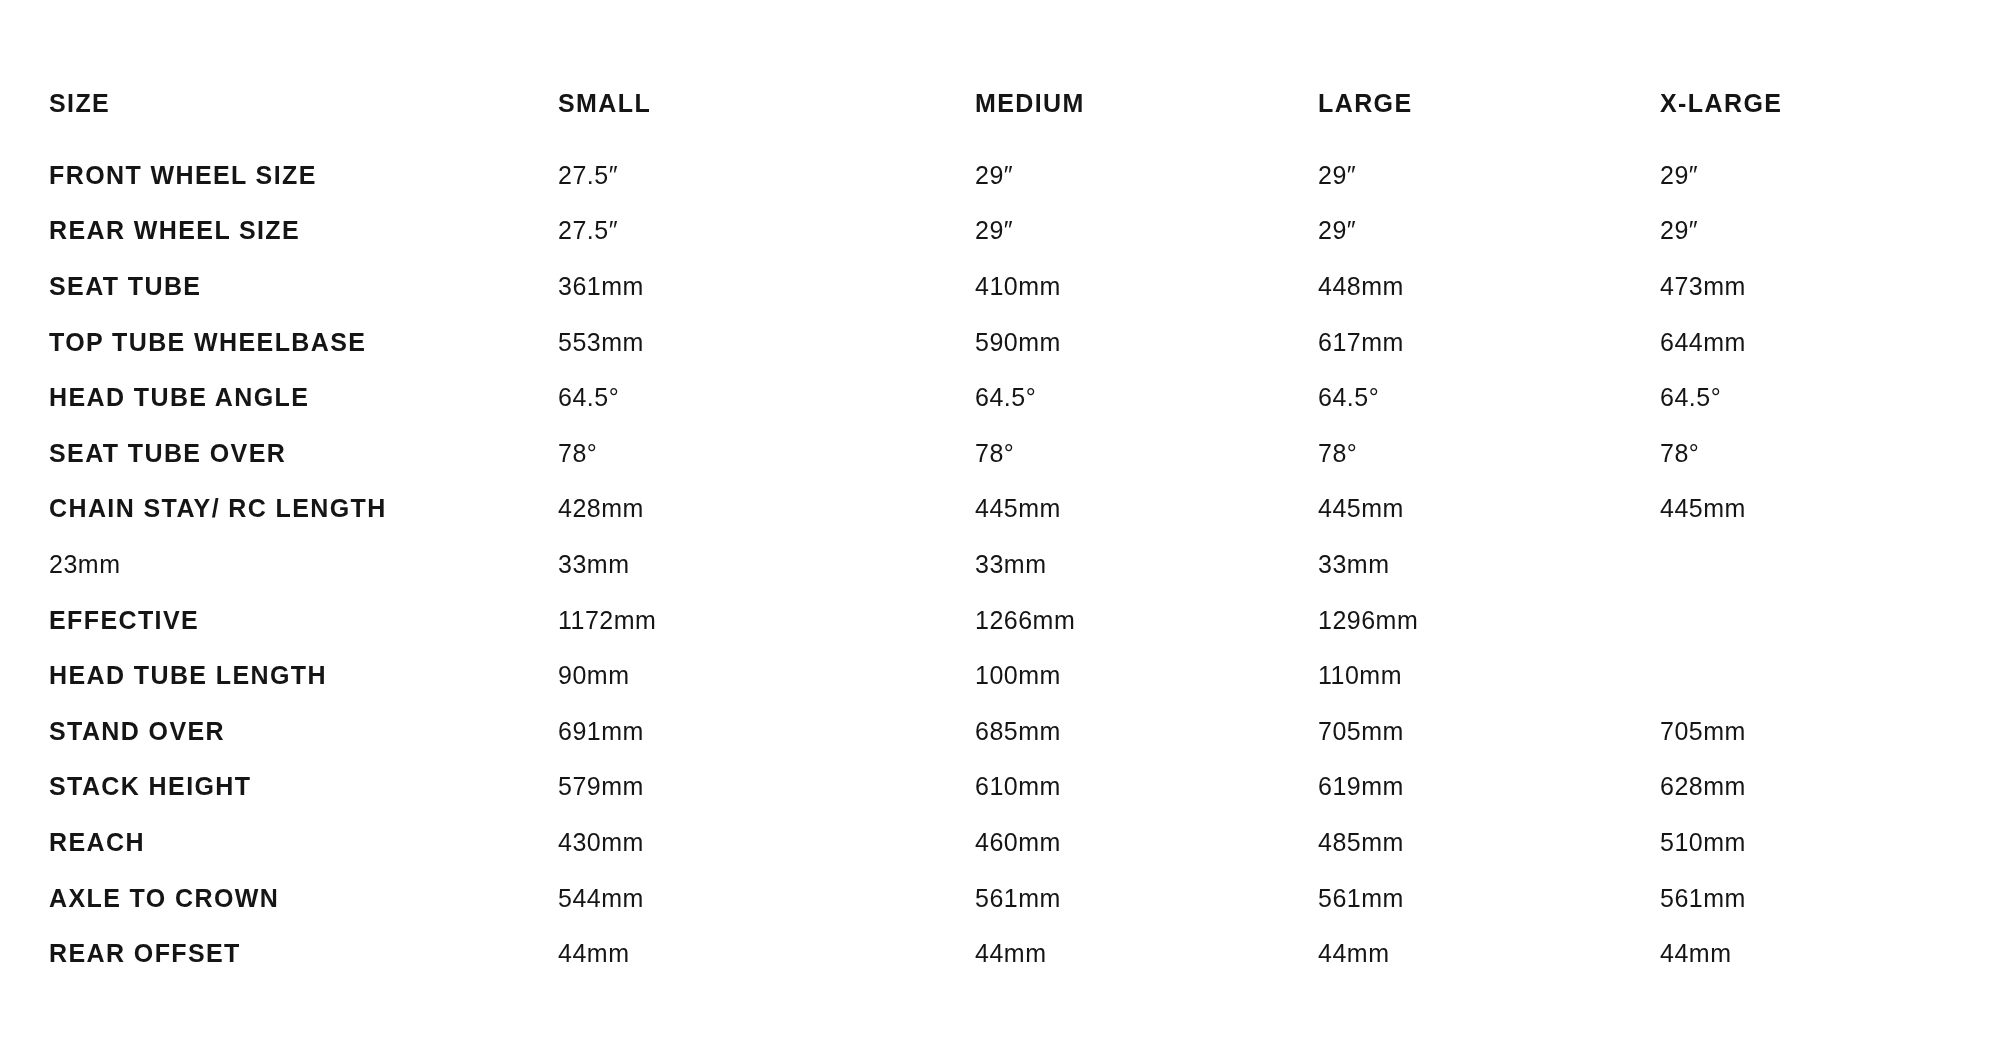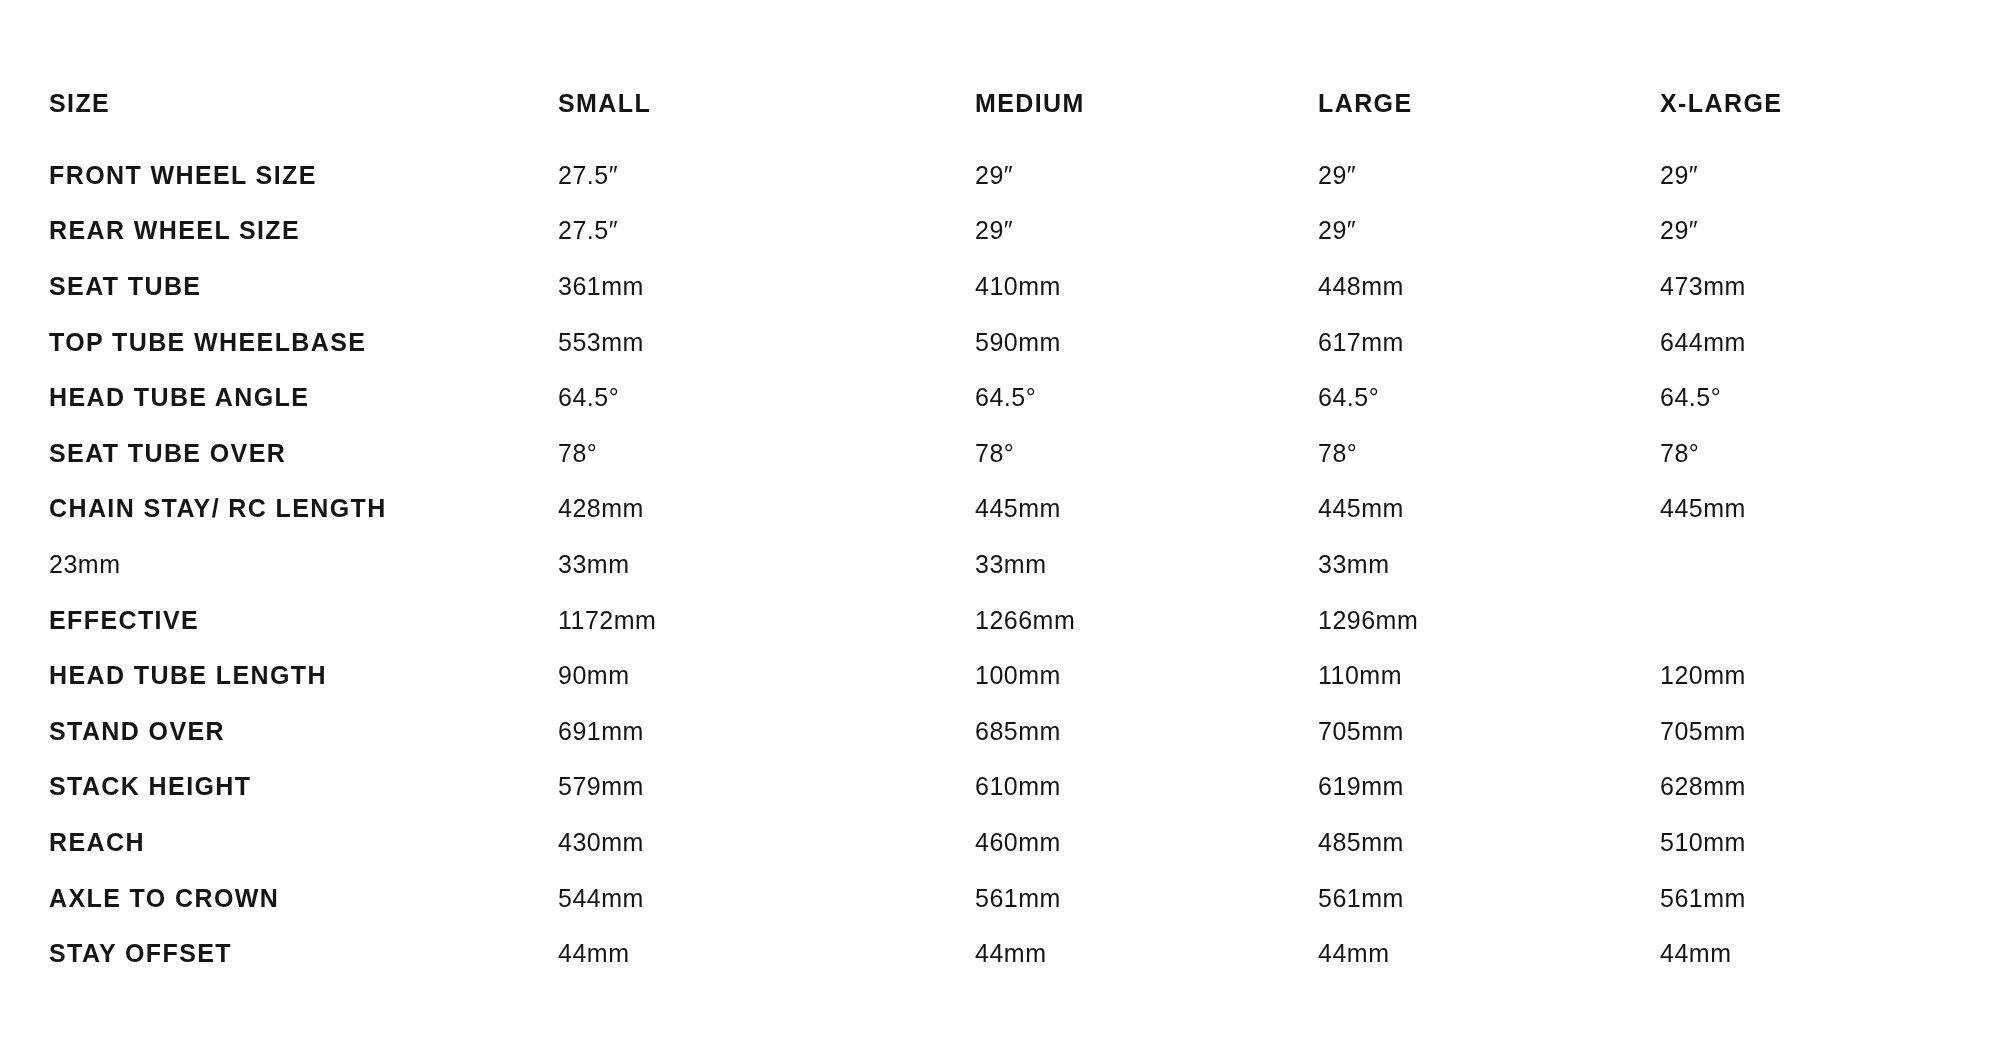--- a/index.html
+++ b/index.html
@@ -121,21 +121,20 @@
     <div class="cell">1172mm</div>
     <div class="cell">1266mm</div>
     <div class="cell">1296mm</div>
   </div>
 
   <div class="row">
     <div class="cell label">HEAD TUBE LENGTH</div>
     <div class="cell">90mm</div>
     <div class="cell">100mm</div>
     <div class="cell">110mm</div>
-    <div class="cell">120mm</div>
   </div>
 
   <div class="row">
     <div class="cell label">STAND OVER</div>
     <div class="cell">691mm</div>
     <div class="cell">685mm</div>
     <div class="cell">705mm</div>
     <div class="cell">705mm</div>
   </div>
 
@@ -157,20 +156,20 @@
 
   <div class="row">
     <div class="cell label">AXLE TO CROWN</div>
     <div class="cell">544mm</div>
     <div class="cell">561mm</div>
     <div class="cell">561mm</div>
     <div class="cell">561mm</div>
   </div>
 
   <div class="row">
-    <div class="cell label">STAY OFFSET</div>
+    <div class="cell label">REAR OFFSET</div>
     <div class="cell">44mm</div>
     <div class="cell">44mm</div>
     <div class="cell">44mm</div>
     <div class="cell">44mm</div>
   </div>
 </div>
 </div>
 
 </body></html>

